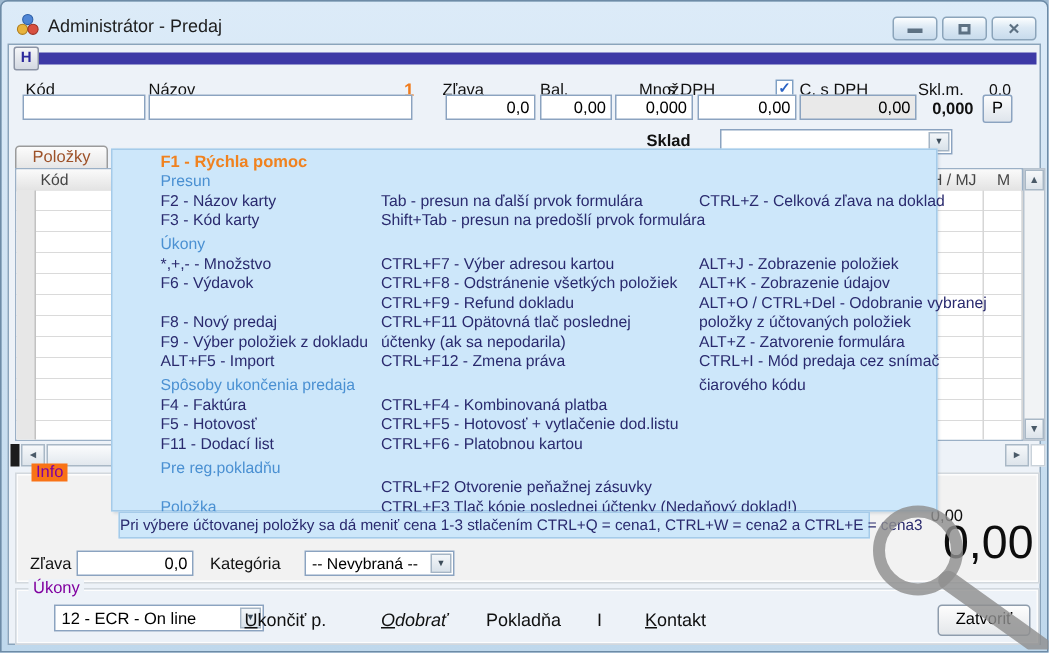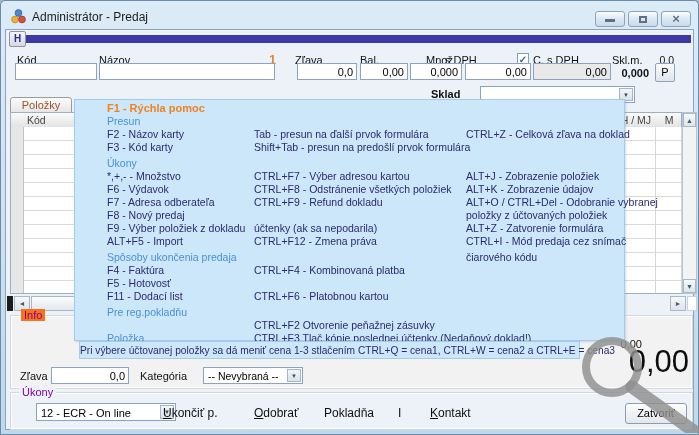--- a/index.html
+++ b/index.html
@@ -78,21 +78,21 @@
   .cb-btn{position:absolute;right:1px;top:1px;bottom:1px;width:14px;background:linear-gradient(#f3f6f9,#d9e2ea);
           border:1px solid #a5b5c5;font-size:6px;color:#3c4c5a;text-align:center;line-height:12px;box-sizing:border-box;}
   #kat-combo{left:178px;top:337px;width:100px;height:17px;}
   
   #actbox{position:absolute;left:4px;top:362px;width:683px;height:38px;border:1px solid #d2d8de;
           box-shadow:inset 0 0 0 1px #fdfdfd;box-sizing:border-box;}
   #act-lbl{position:absolute;left:8px;top:-7px;background:#edf2f8;padding:0 3px;font-size:11px;color:#8000a0;}
   #ecr-combo{left:6px;top:10px;width:140px;height:18px;}
   .menu-btn{position:absolute;top:13px;font-size:12px;color:#101010;white-space:nowrap;display:inline-block;}
   .hot::first-letter{text-decoration:underline;}
-  #mb-ukoncit{left:152px;} #mb-odobrat{left:243px;} #mb-pokladna{left:313px;} #mb-i{left:387px;} #mb-kontakt{left:419px;}
+  #mb-ukoncit{left:152px;} #mb-odobrat{left:243px;font-style:italic;} #mb-pokladna{left:313px;} #mb-i{left:387px;} #mb-kontakt{left:419px;}
   #btn-zatvorit{position:absolute;left:614px;top:10px;width:62px;height:21px;border:1px solid #8e9cac;border-radius:3px;
                 background:linear-gradient(#fdfdfd,#e4e7ea);font-size:11px;text-align:center;line-height:19px;box-sizing:border-box;}
   
   #help{position:absolute;left:68px;top:69px;width:551px;height:242px;background:#cde7fa;
         border:1px solid #a5cbe9;box-shadow:1px 1px 2px rgba(80,110,140,.25);box-sizing:border-box;
         font-size:10.5px;color:#2a2a6e;z-index:40;padding-top:2px;padding-left:26px;}
   #help-title{position:relative;height:13px;}
   #help-title span{position:absolute;left:6px;color:#f0821f;font-weight:bold;font-size:11px;white-space:nowrap;}
   .hrow{position:relative;height:13px;}
   .hgap{margin-top:3px;}
@@ -232,26 +232,26 @@
               <span class="hcell c-l">*,+,- - Množstvo</span>
               <span class="hcell c-m">CTRL+F7 - Výber adresou kartou</span>
               <span class="hcell c-r">ALT+J - Zobrazenie položiek</span>
             </div>
             <div class="hrow">
               <span class="hcell c-l">F6 - Výdavok</span>
               <span class="hcell c-m">CTRL+F8 - Odstránenie všetkých položiek</span>
               <span class="hcell c-r">ALT+K - Zobrazenie údajov</span>
             </div>
             <div class="hrow">
-              <span class="hcell c-l">F7 - Adresa odberateľa</span>
               <span class="hcell c-m">CTRL+F9 - Refund dokladu</span>
               <span class="hcell c-r">ALT+O / CTRL+Del - Odobranie vybranej</span>
             </div>
             <div class="hrow">
               <span class="hcell c-l">F8 - Nový predaj</span>
+              <span class="hcell c-m">CTRL+F11 Opätovná tlač poslednej</span>
               <span class="hcell c-r">položky z účtovaných položiek</span>
             </div>
             <div class="hrow">
               <span class="hcell c-l">F9 - Výber položiek z dokladu</span>
               <span class="hcell c-m">účtenky (ak sa nepodarila)</span>
               <span class="hcell c-r">ALT+Z - Zatvorenie formulára</span>
             </div>
             <div class="hrow">
               <span class="hcell c-l">ALT+F5 - Import</span>
               <span class="hcell c-m">CTRL+F12 - Zmena práva</span>
@@ -260,20 +260,21 @@
             <div class="hrow hgap">
               <span class="hcell c-l hhead">Spôsoby ukončenia predaja</span>
               <span class="hcell c-r">čiarového kódu</span>
             </div>
             <div class="hrow">
               <span class="hcell c-l">F4 - Faktúra</span>
               <span class="hcell c-m">CTRL+F4 - Kombinovaná platba</span>
             </div>
             <div class="hrow">
               <span class="hcell c-l">F5 - Hotovosť</span>
+              <span class="hcell c-m">CTRL+F5 - Hotovosť + vytlačenie dod.listu</span>
             </div>
             <div class="hrow">
               <span class="hcell c-l">F11 - Dodací list</span>
               <span class="hcell c-m">CTRL+F6 - Platobnou kartou</span>
             </div>
             <div class="hrow hgap">
               <span class="hcell c-l hhead">Pre reg.pokladňu</span>
             </div>
             <div class="hrow">
               <span class="hcell c-m">CTRL+F2 Otvorenie peňažnej zásuvky</span>

